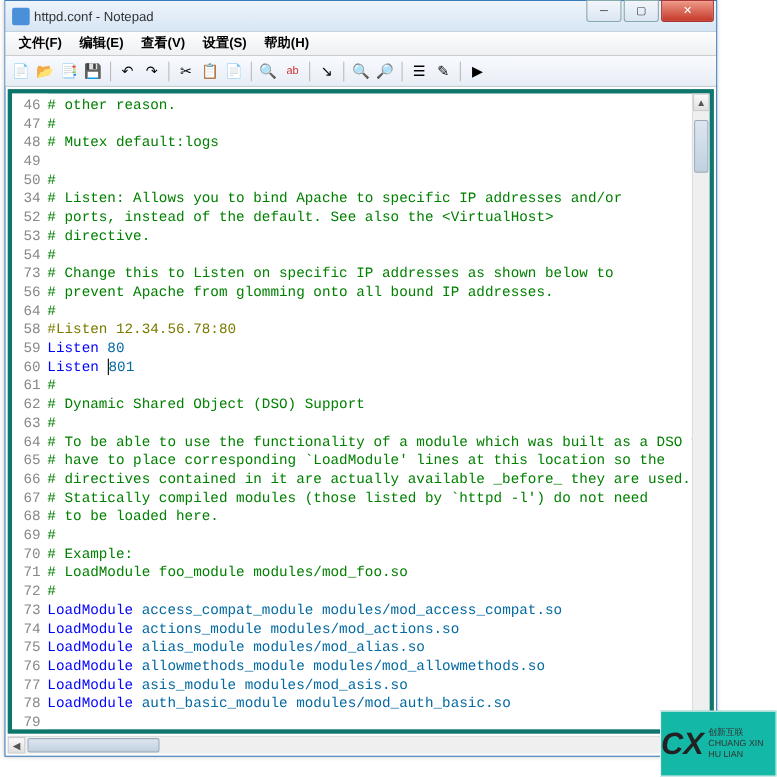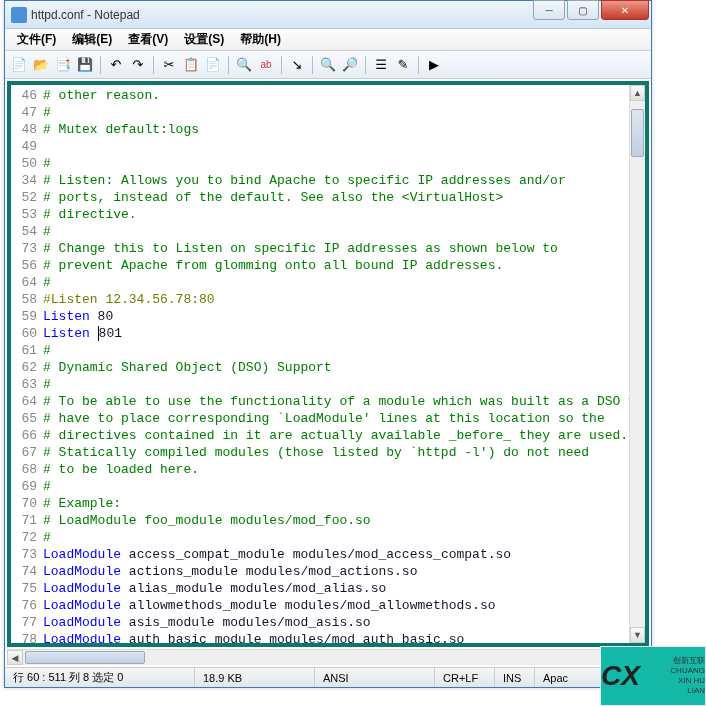--- a/index.html
+++ b/index.html
@@ -17,34 +17,34 @@
 .tbtn { width:20px; height:20px; border:1px solid transparent; display:flex; align-items:center; justify-content:center; font-size:13px; border-radius:2px;}
 .sep { width:1px; height:18px; background:#bbb; margin:0 3px;}
 .editor-wrap { flex:1; display:flex; overflow:hidden; position:relative; border:4px solid #0f766e; margin:2px;}
 .gutter { width:32px; background:#fff; text-align:right; padding:2px 6px 2px 2px; font-family:"Courier New",monospace; font-size:13px; color:#888; border-right:0; line-height:17px;}
 .gutter .ln{ color:#888;}
 .code { flex:1; font-family:"Courier New",monospace; font-size:13px; line-height:17px; padding:2px 0; white-space:pre; overflow:hidden;}
 .code .line{ height:17px;}
 .c-cmt{color:#008000;}
 .c-kw{color:#0000ff;}
 .c-dis{color:#7a7a00;}
-.c-txt{color:#0f172a;}
+.c-txt{color:#0369a1;}
 .c-curs{border-left:1px solid #000;}
 .scrollbar-v{ width:16px; background:#efefef; border-left:1px solid #ddd; position:relative;}
 .sb-btn{ height:16px; background:linear-gradient(#fafafa,#e0e0e0); border:1px solid #ccc; display:flex;align-items:center;justify-content:center;font-size:9px;color:#555;}
 .sb-thumb{ position:absolute; left:1px; right:1px; top:24px; height:48px; background:linear-gradient(#dde6f0,#c0d0e0); border:1px solid #9ab; border-radius:2px;}
 .scrollbar-h{ height:16px; background:#efefef; border-top:1px solid #ddd; display:flex; margin:0 2px 2px 2px;}
 .sb-h-btn{ width:16px; background:linear-gradient(#fafafa,#e0e0e0); border:1px solid #ccc; display:flex;align-items:center;justify-content:center;font-size:9px;color:#555;}
 .sb-h-track{flex:1; position:relative;}
 .sb-h-thumb{position:absolute; top:1px; bottom:1px; left:2px; width:120px; background:linear-gradient(#dde6f0,#c0d0e0); border:1px solid #9ab; border-radius:2px;}
 .statusbar{ height:20px; background:linear-gradient(#f4f6f8,#e2e6ea); border-top:1px solid #ccc; display:flex; font-size:11px; align-items:center;}
 .statusbar .cell{ padding:0 8px; border-right:1px solid #ccc; height:100%; display:flex; align-items:center;}
 .wm{ position:absolute; right:0; bottom:0; width:106px; height:60px; background:#14b8a6; display:flex; align-items:center; justify-content:center; border:1px solid #eee;}
 .wm .cx{ font-size:28px; font-weight:bold; font-style:italic; color:#222;}
-.wm .txt{ font-size:8px; color:#333; line-height:10px; margin-left:20px;text-align:right;}
+.wm .txt{ font-size:8px; color:#333; line-height:10px; margin-left:4px;}
 </style>
 </head>
 <body>
 
 <div class="window">
   <div class="titlebar">
     <span class="icon"></span>
     <span class="title">httpd.conf - Notepad</span>
     <div class="winbtns">
       <div class="winbtn">─</div>
@@ -134,28 +134,20 @@
   </div>
 
   <div class="scrollbar-h">
     <div class="sb-h-btn">◀</div>
     <div class="sb-h-track">
         <div class="sb-h-thumb"></div>
       </div>
     <div class="sb-h-btn">▶</div>
   </div>
 
-  <div class="statusbar">
-    <div class="cell" style="flex:0 0 190px">行 60 : 511   列 8   选定 0</div>
-    <div class="cell" style="flex:0 0 120px">18.9 KB</div>
-    <div class="cell" style="flex:0 0 120px">ANSI</div>
-    <div class="cell" style="flex:0 0 60px">CR+LF</div>
-    <div class="cell" style="flex:0 0 40px">INS</div>
-    <div class="cell" style="flex:1">Apac</div>
-  </div>
 </div>
 
 <div class="wm">
   <span class="cx">CX</span>
   <div class="txt">
     <div>创新互联</div>
     <div>CHUANG XIN HU LIAN</div>
   </div>
 </div>
 

